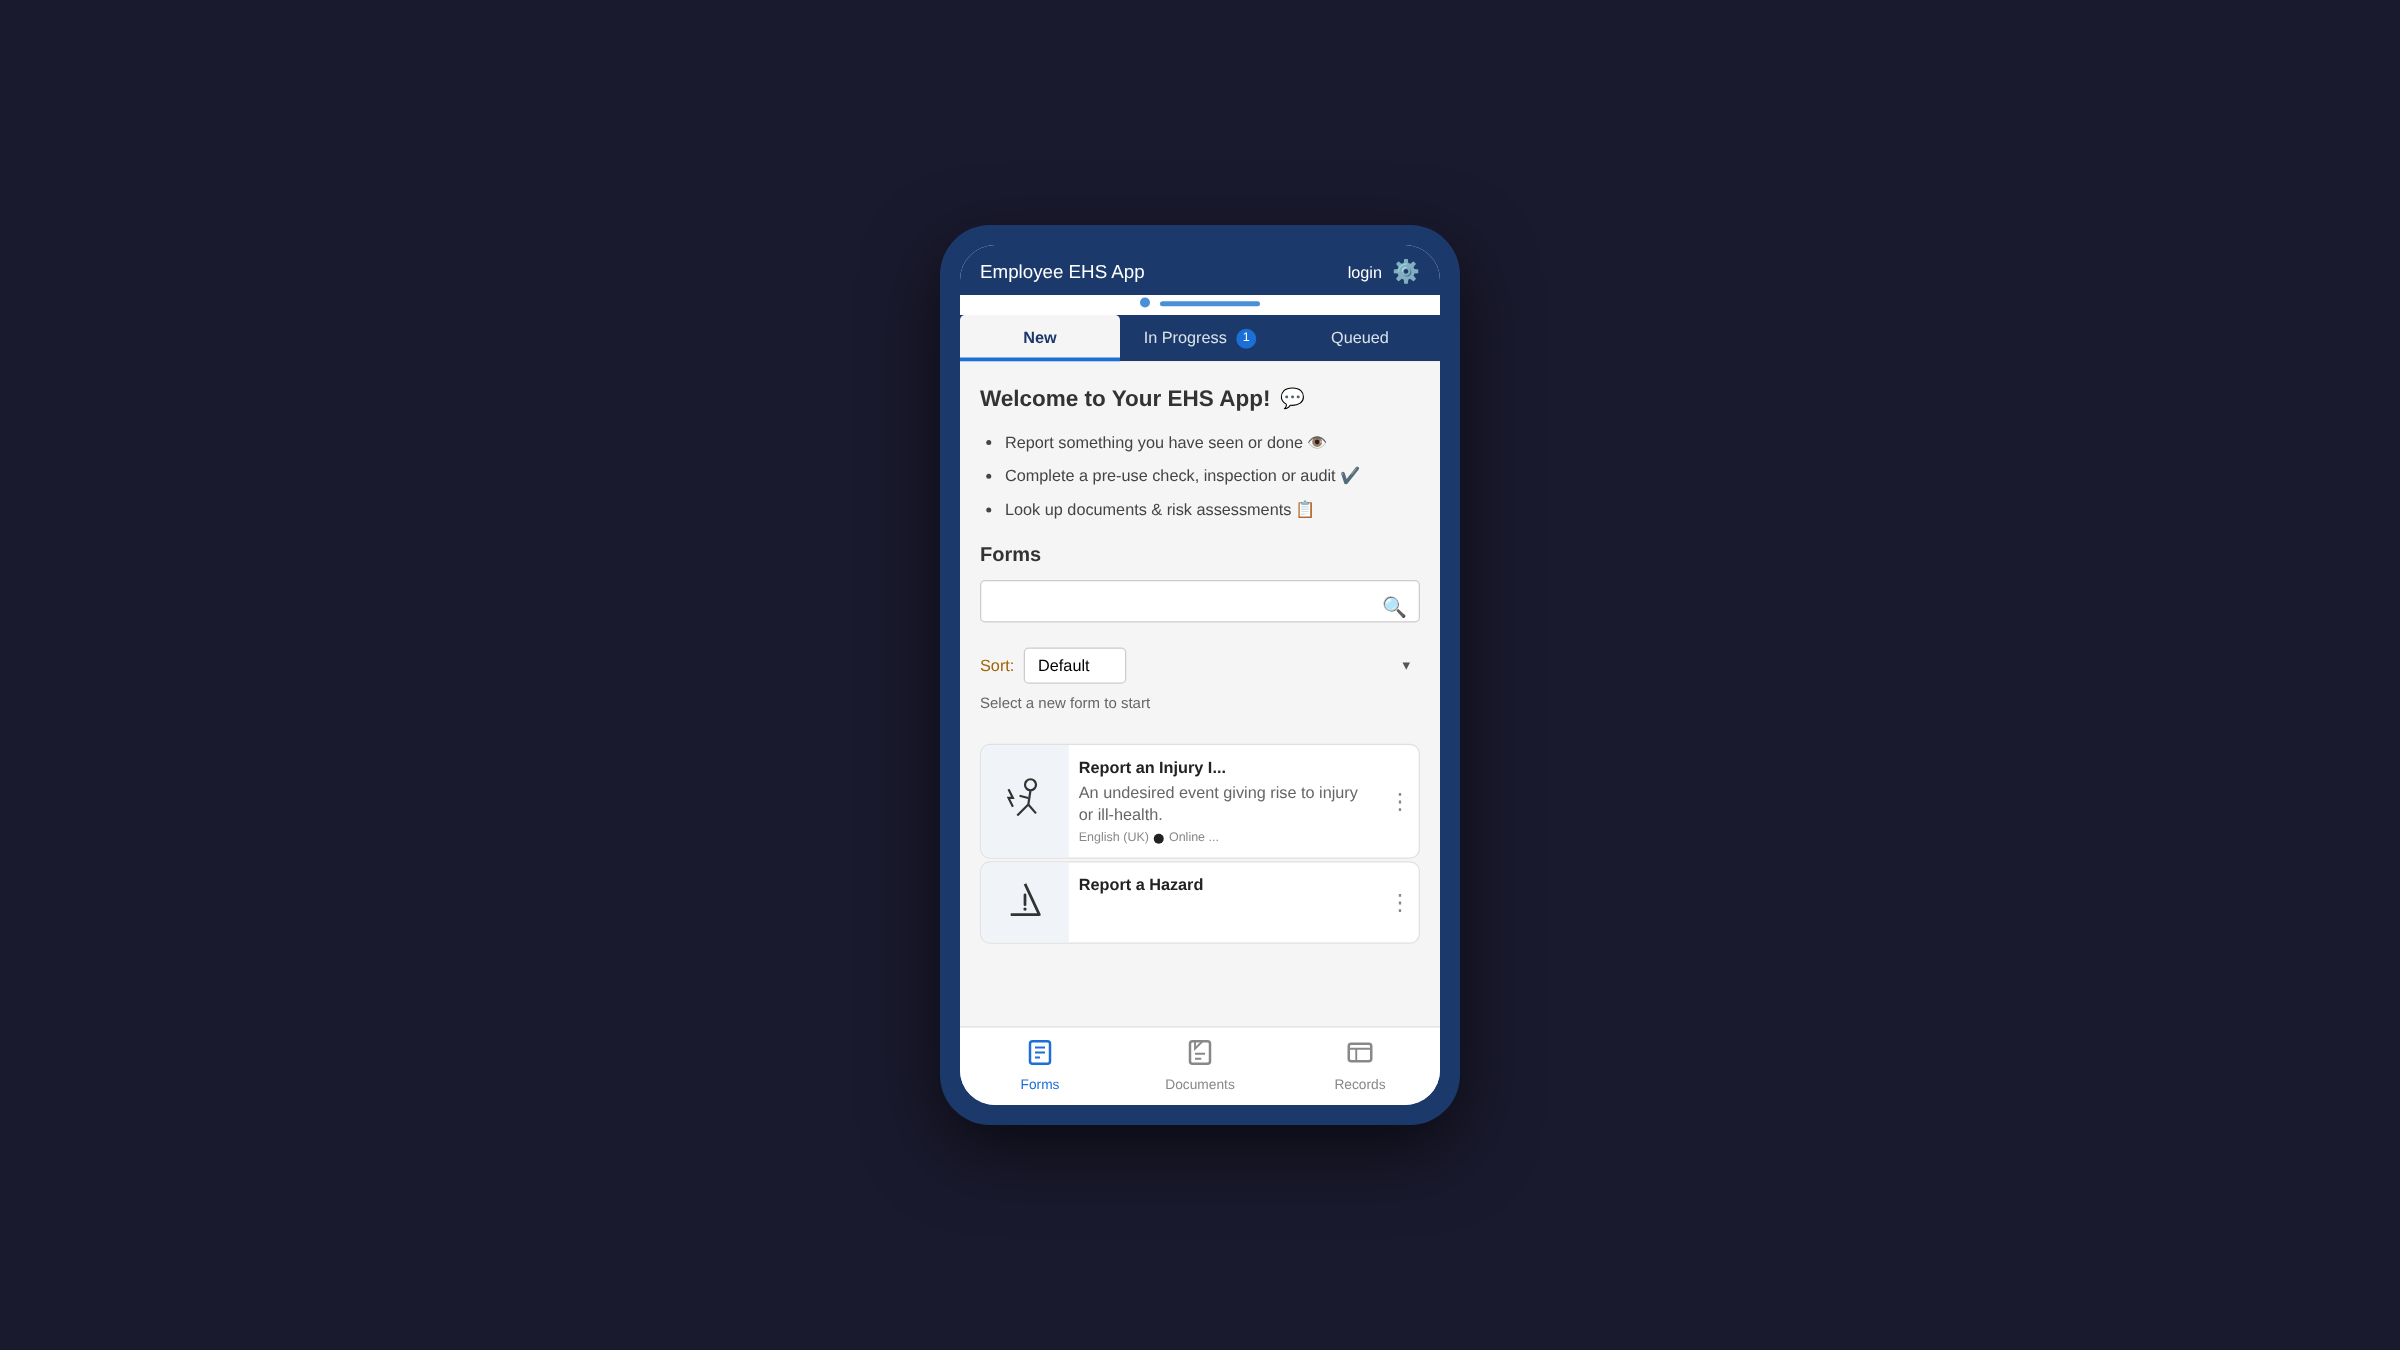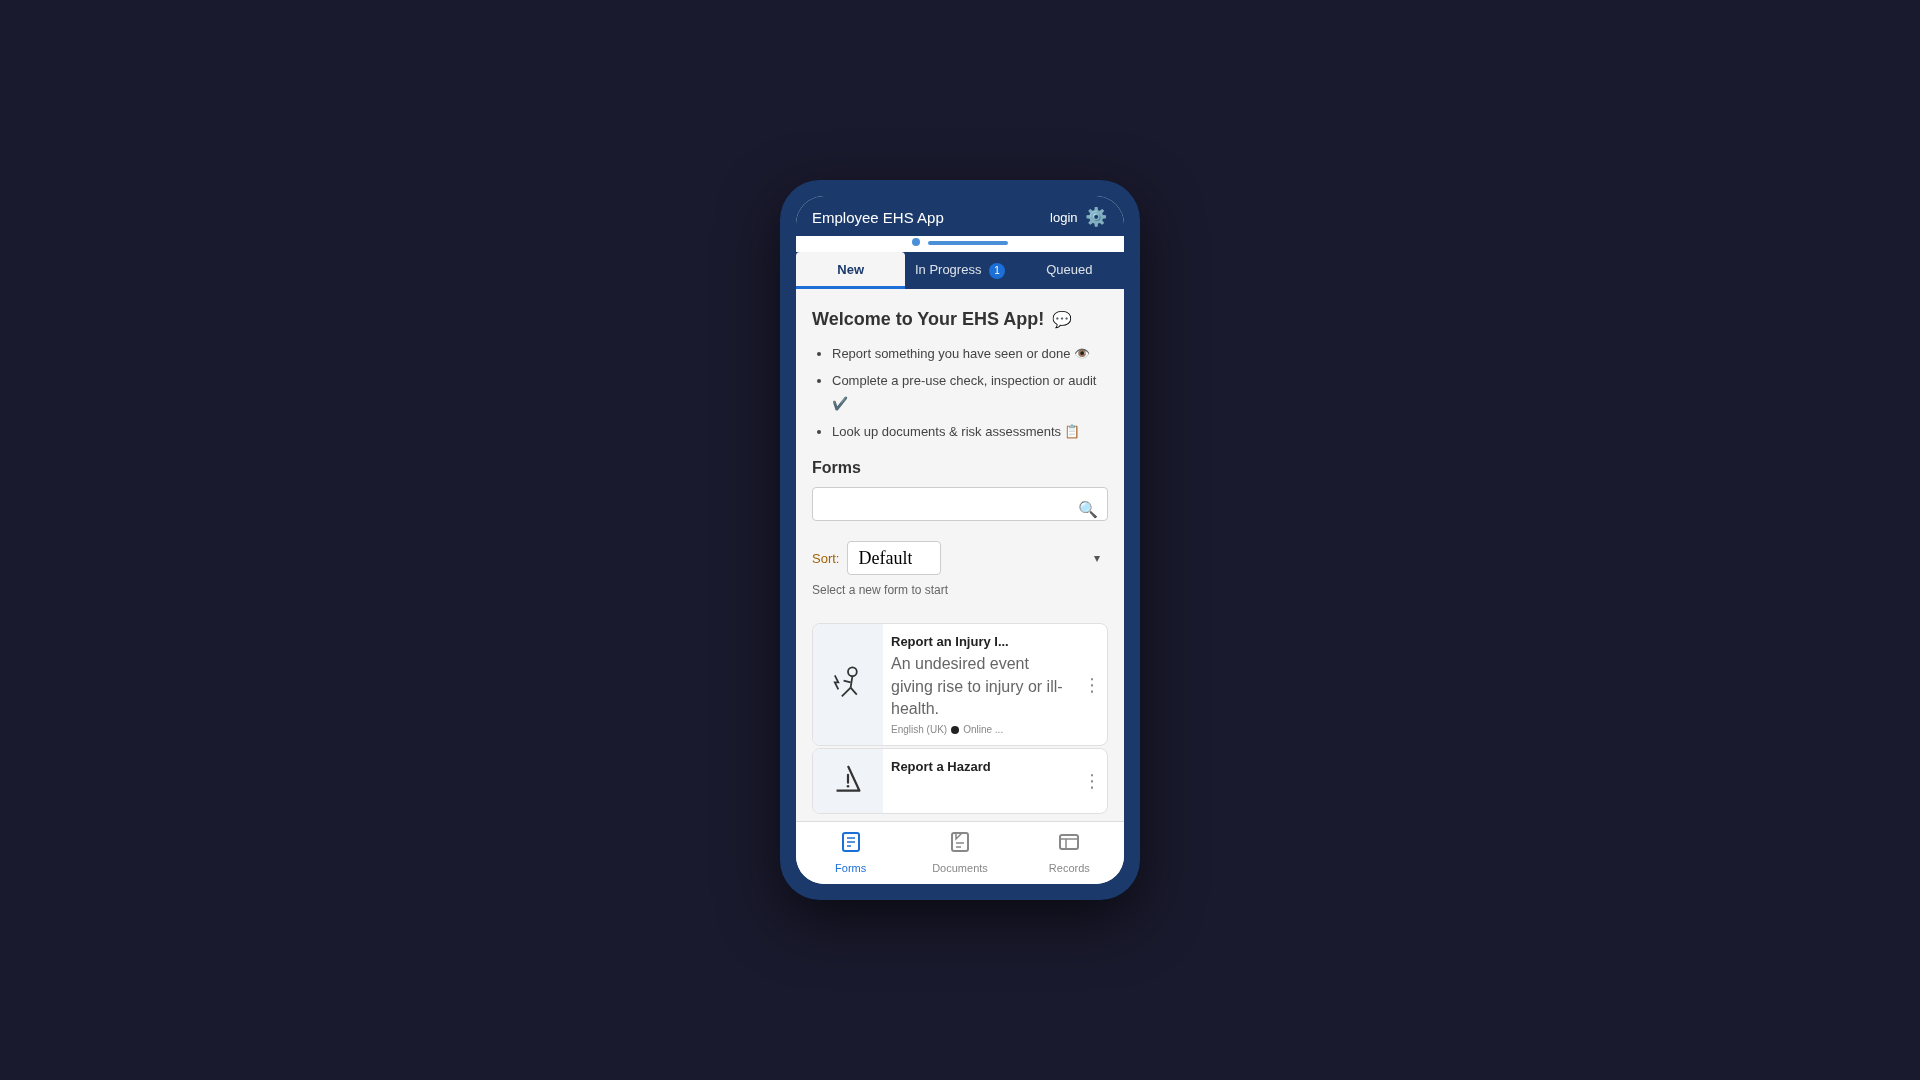--- a/index.html
+++ b/index.html
@@ -7,21 +7,21 @@
       background: #1a1a2e;
       display: flex;
       justify-content: center;
       align-items: center;
       height: 1080px;
       width: 1920px;
       font-family: -apple-system, BlinkMacSystemFont, 'Segoe UI', sans-serif;
     }
 
     .phone-container {
-      width: 360px;
+      width: 416px;
       min-height: 720px;
       background: #1b3a6b;
       border-radius: 40px;
       padding: 16px;
       box-shadow: 0 20px 60px rgba(0,0,0,0.6);
       display: flex;
       flex-direction: column;
       position: relative;
     }
 
@@ -212,26 +212,25 @@
       font-size: 13px;
       color: #a16207;
       white-space: nowrap;
     }
 
     .sort-select {
       flex: 1;
       border: 1px solid #ccc;
       border-radius: 4px;
       padding: 6px 28px 6px 10px;
-      font-size: 18px;
+      font-size: 13px;
       background: #fff;
       appearance: none;
       cursor: pointer;
       outline: none;
-      font-family: Liberation Serif, serif;
     }
 
     .sort-wrapper {
       flex: 1;
       position: relative;
     }
 
     .sort-chevron {
       position: absolute;
       right: 8px;
@@ -281,21 +280,21 @@
     }
 
     .form-card-title {
       font-size: 13px;
       font-weight: 600;
       color: #222;
       margin-bottom: 4px;
     }
 
     .form-card-desc {
-      font-size: 16px;
+      font-size: 13px;
       color: #666;
       line-height: 1.4;
       margin-bottom: 4px;
     }
 
     .form-card-meta {
       font-size: 10px;
       color: #888;
       display: flex;
       align-items: center;

